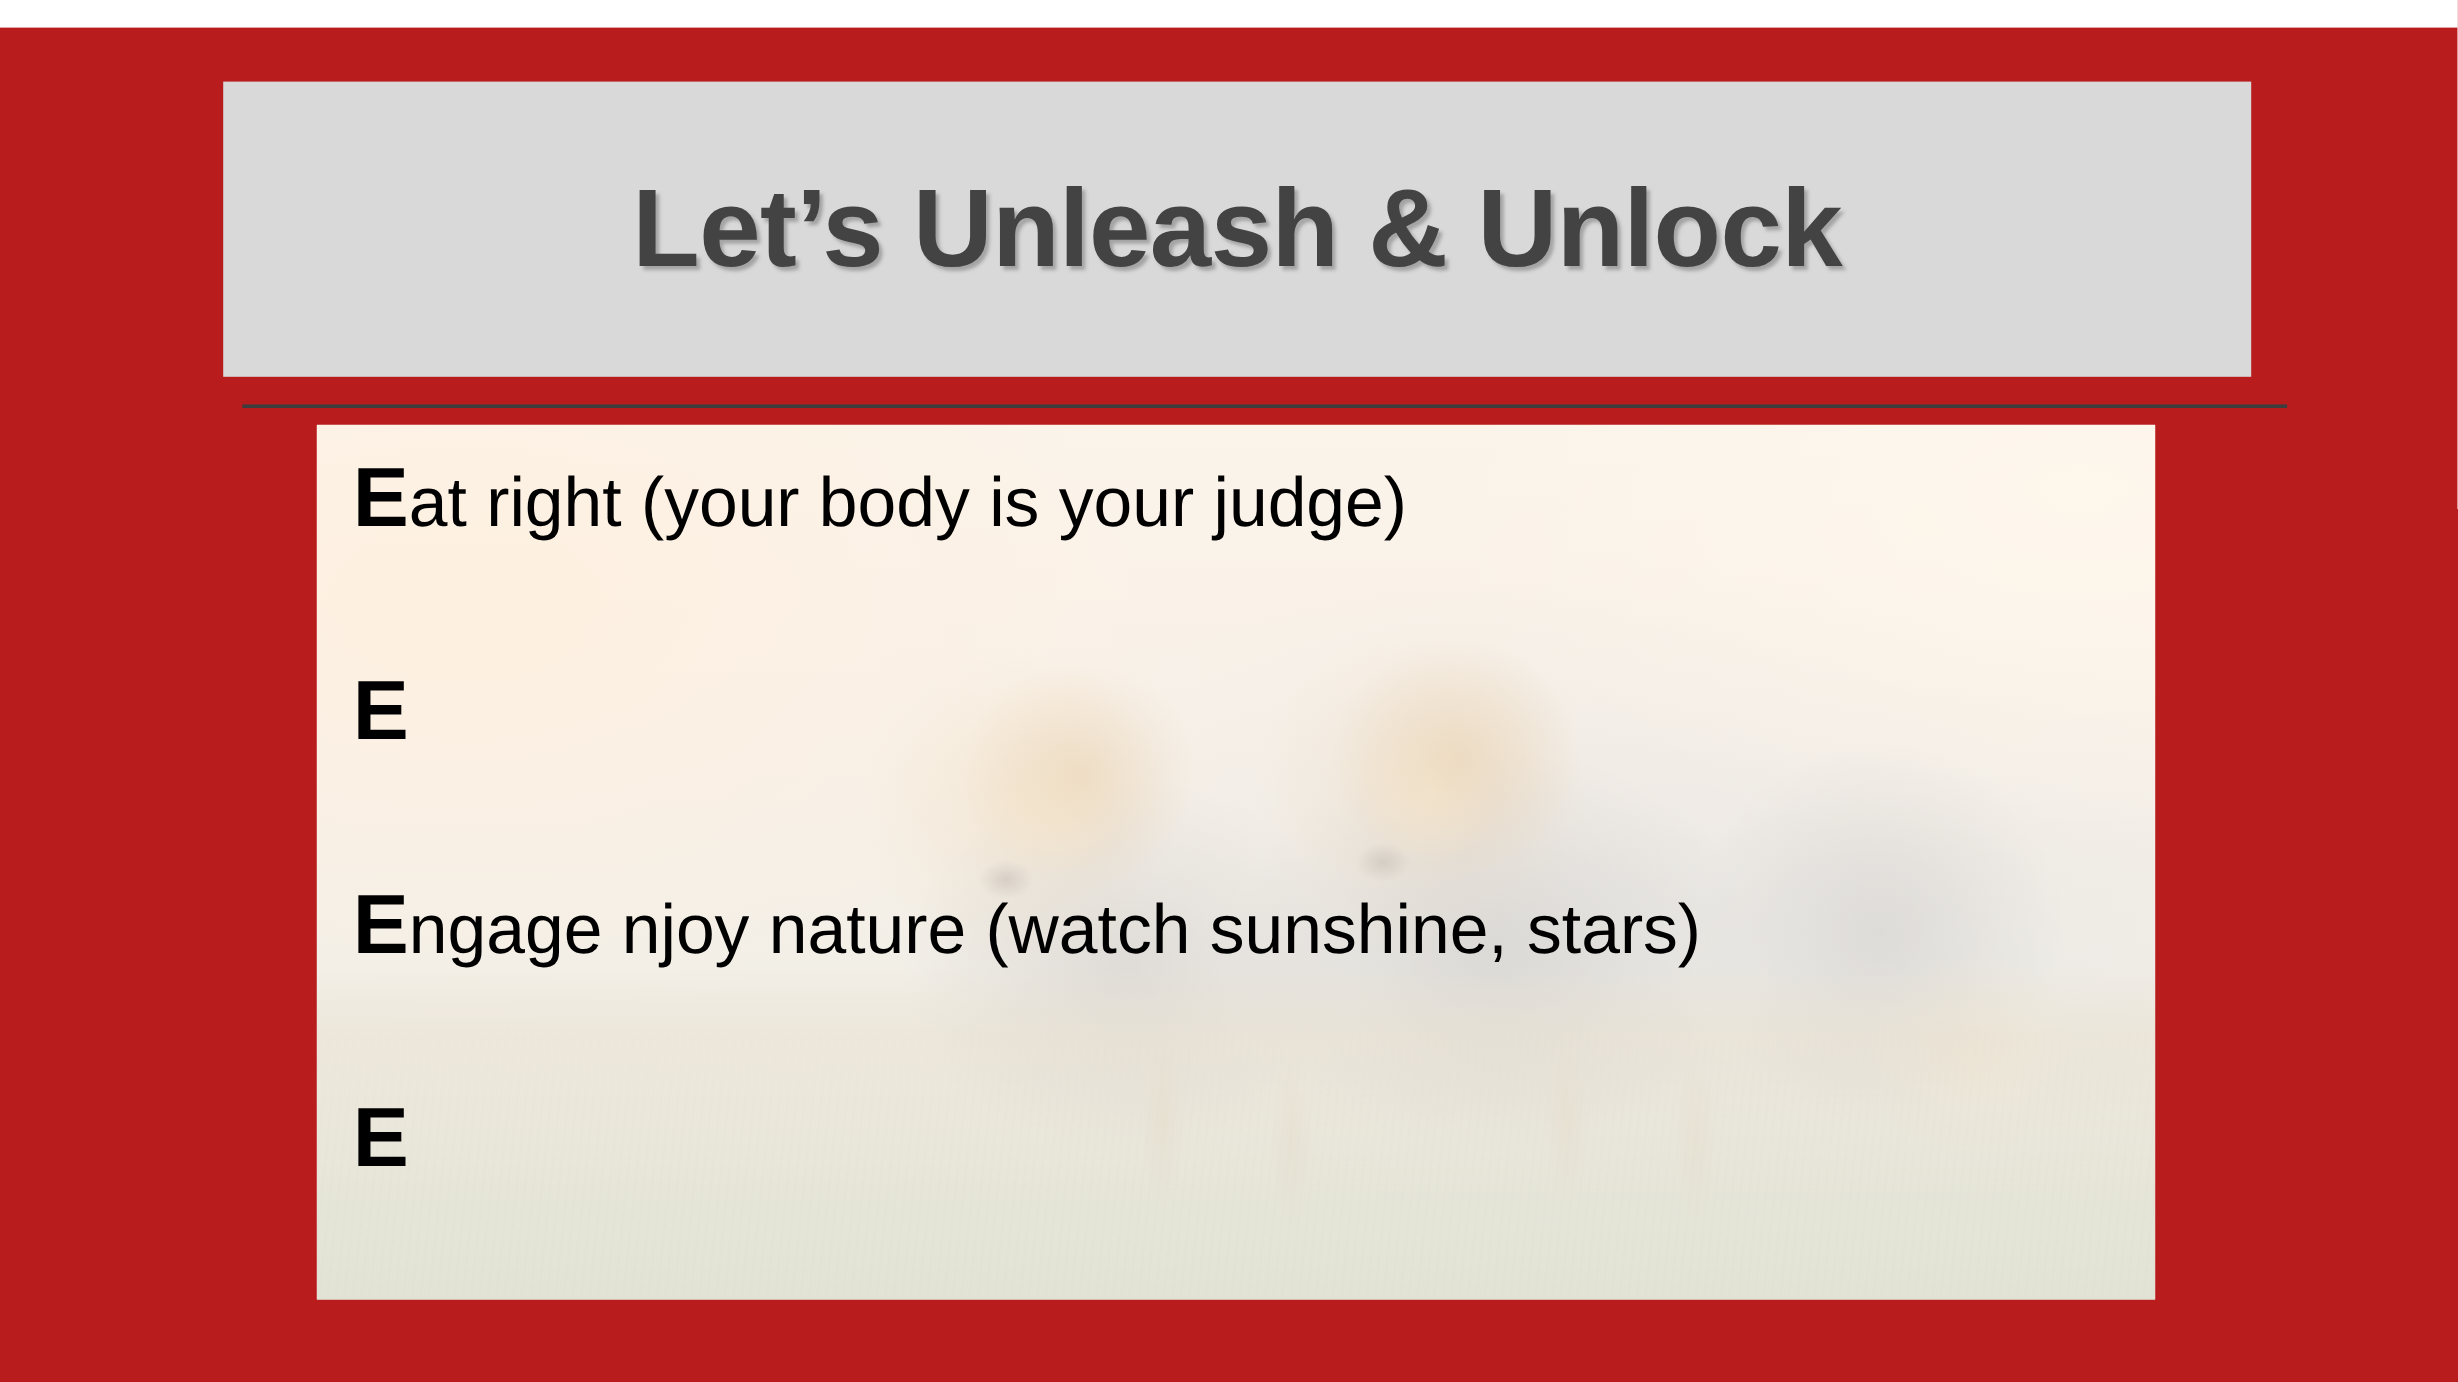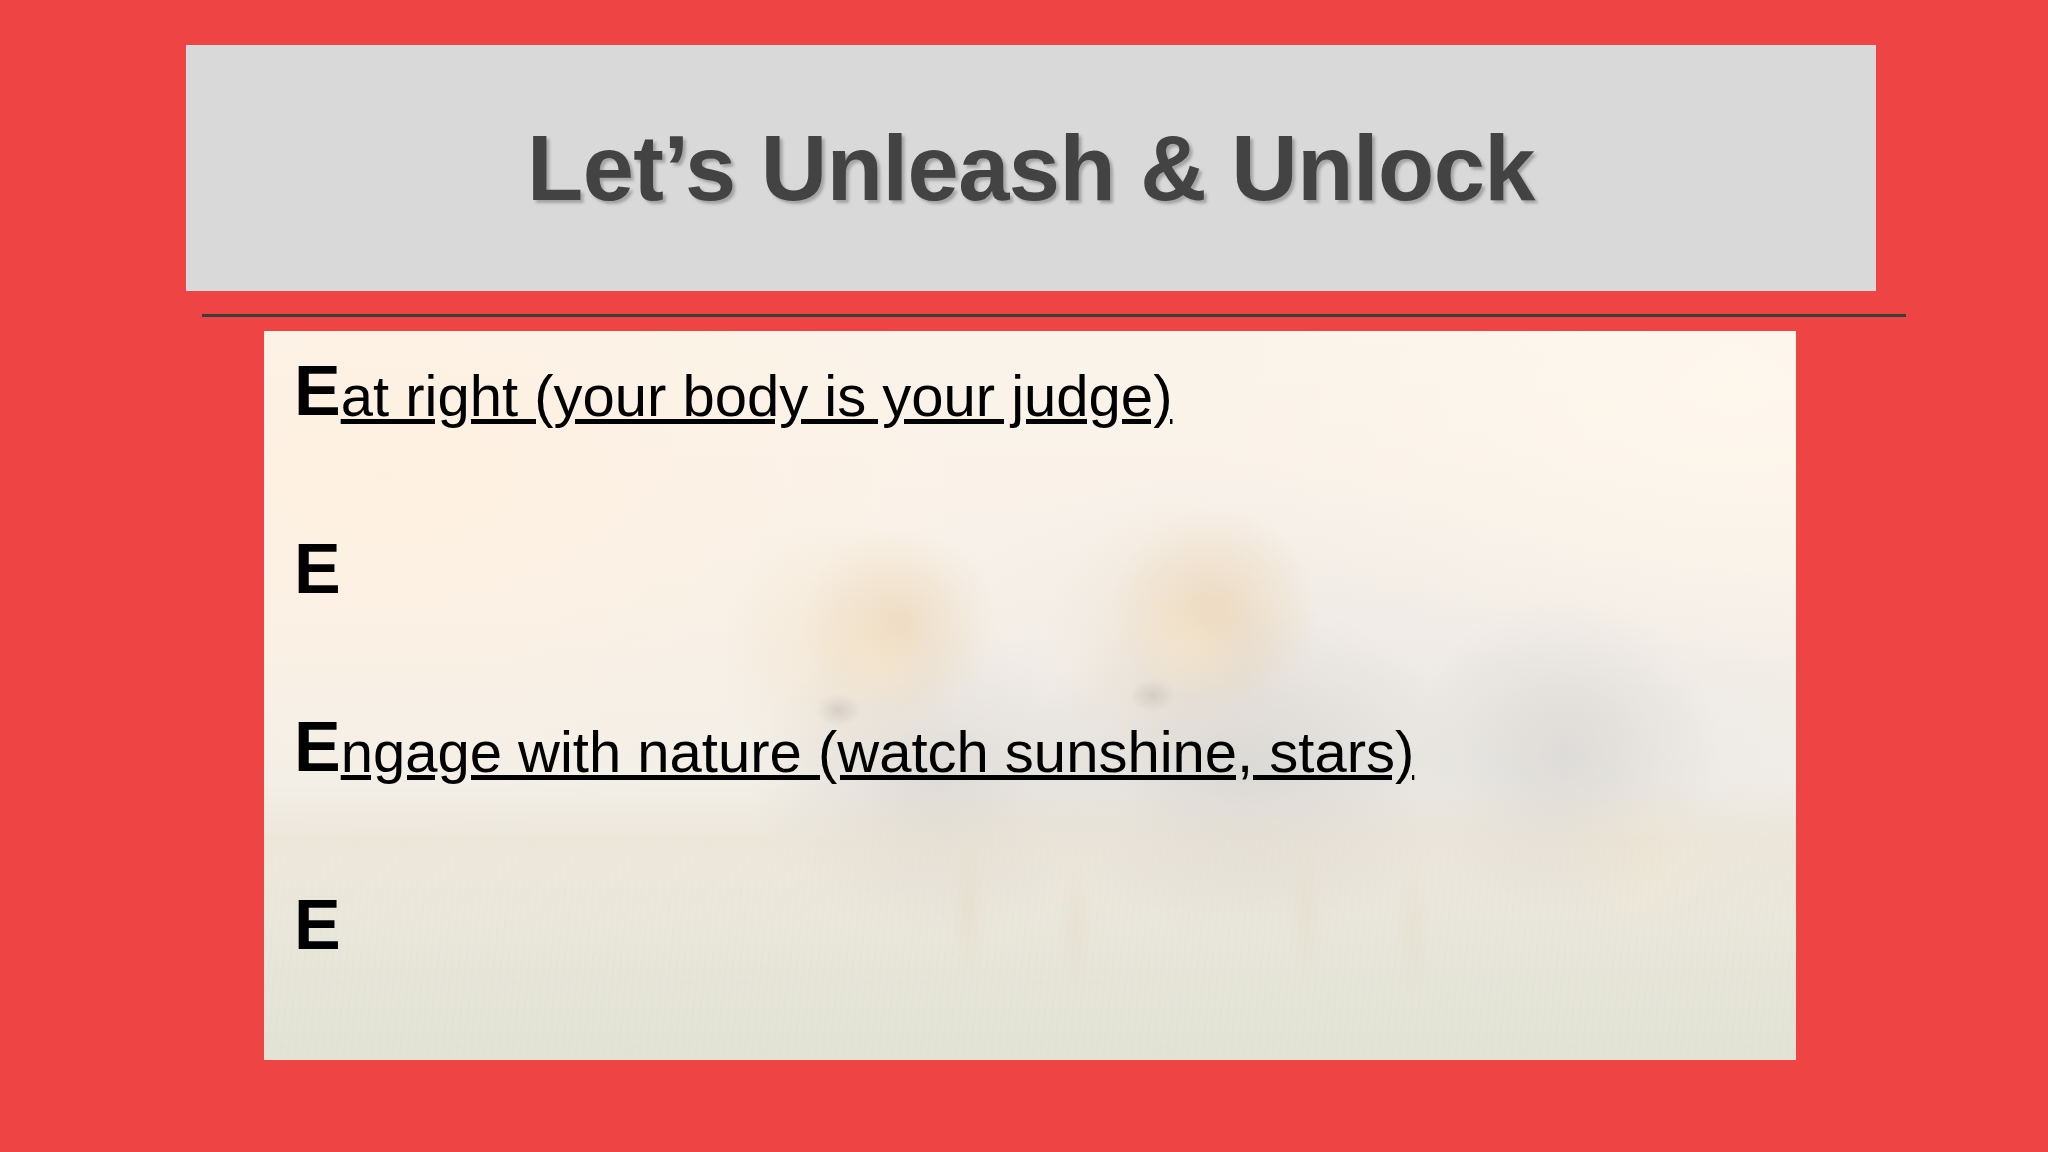--- a/index.html
+++ b/index.html
@@ -13,21 +13,22 @@
     height: 1152px;
     position: relative;
     overflow: hidden;
     font-family: "Liberation Sans", sans-serif;
   }
 
   
   #slide {
     position: absolute;
     inset: 0;
-    background: #ef4444;
+    background: #b91c1c;
+    margin-top: 23px;
   }
 
   
   #title-band {
     position: absolute;
     left: 186px;
     top: 45px;
     width: 1690px;
     height: 246px;
     background: #d9d9d9;
@@ -174,21 +175,20 @@
   .bullet-line .cap {
     font-weight: bold;
     font-size: 70px;
     line-height: 0.92;
     display: inline-block;
   }
   .bullet-line .rest {
     font-weight: normal;
     display: inline-block;
     padding-top: 8px;
-    text-decoration: underline;
   }
 
   
   #footer-bar {
     position: absolute;
     left: 0;
     top: 1073px;
     width: 2048px;
     height: 79px;
     background: #242424;
@@ -236,21 +236,21 @@
         <span class="cap">E</span>
         <span class="rest">at right (your body is your judge)</span>
       </div>
 
       <div class="bullet-line">
         <span class="cap">E</span>
       </div>
 
       <div class="bullet-line">
         <span class="cap">E</span>
-        <span class="rest">ngage with nature (watch sunshine, stars)</span>
+        <span class="rest">ngage njoy nature (watch sunshine, stars)</span>
       </div>
 
       <div class="bullet-line">
         <span class="cap">E</span>
       </div>
 
     </div>
   </div>
 
 

